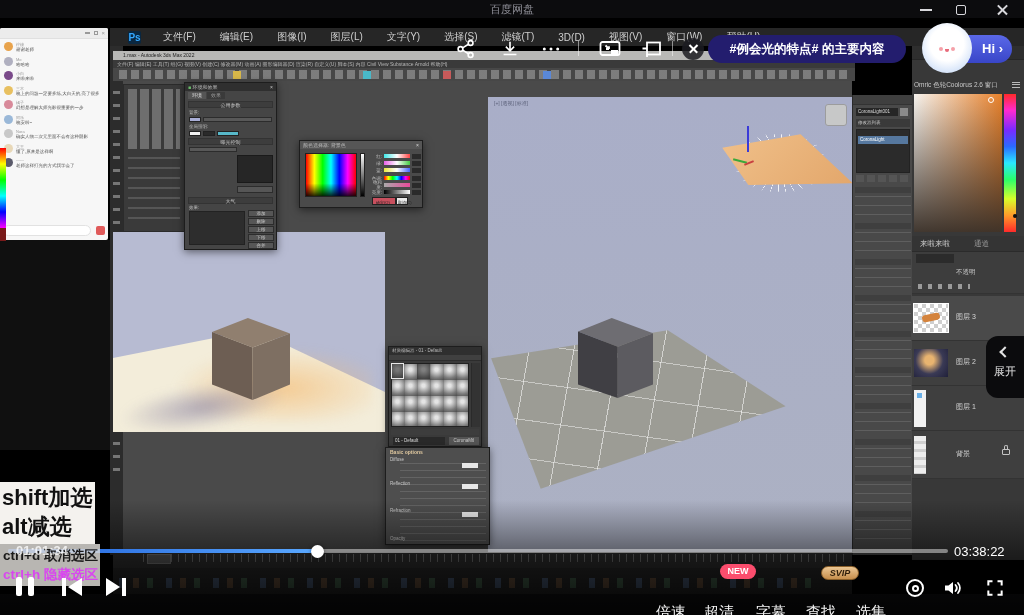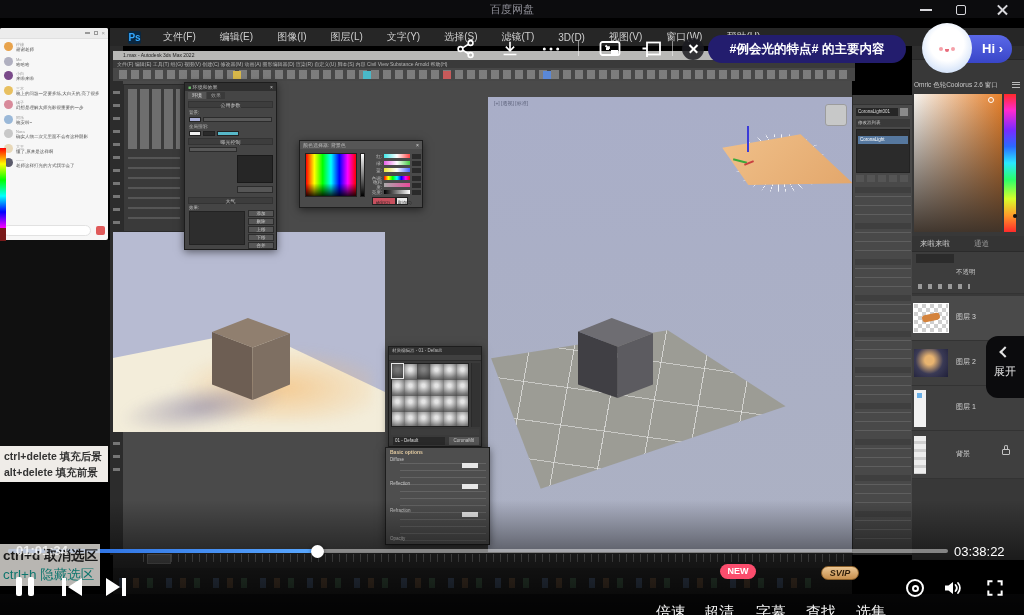--- a/index.html
+++ b/index.html
@@ -438,27 +438,27 @@
     <div class="abs" style="left:17px;top:24px;width:4px;height:4px;background:#f5a0a8;border-radius:50%"></div>
     <div class="abs" style="left:29px;top:24px;width:4px;height:4px;background:#f5a0a8;border-radius:50%"></div>
     <div class="abs" style="left:23px;top:26px;width:4px;height:2.5px;background:#e86a7a;border-radius:0 0 4px 4px"></div>
   </div>
 
   <div class="abs" style="left:986px;top:336px;width:38px;height:62px;background:#0b0b0d;border-radius:12px 0 0 12px;z-index:9">
     <div class="abs" style="left:15px;top:12px;width:8px;height:8px;border-left:2px solid #e4e4e4;border-bottom:2px solid #e4e4e4;transform:rotate(45deg)"></div>
     <div class="abs" style="left:0;right:0;top:28px;text-align:center;font-size:11px;color:#e4e4e4">展开</div>
   </div>
 
-  <div class="abs ovbox" style="left:0;top:446px;width:108px;height:36px;background:#efece8;padding:2px 0 0 4px">
-    <div style="font-size:10.5px;color:#333;font-weight:600;line-height:16px">ctrl+delete 填充后景</div>
-    <div style="font-size:10.5px;color:#333;font-weight:600;line-height:16px">alt+delete 填充前景</div>
+  <div class="abs ovbox" style="left:0;top:482px;width:95px;height:62px;background:#f4f2ee;padding:1px 0 0 2px">
+    <div style="font-size:22px;color:#111;font-weight:900;line-height:30px;white-space:nowrap">shift加选</div>
+    <div style="font-size:22px;color:#111;font-weight:900;line-height:28px;white-space:nowrap">alt减选</div>
   </div>
   <div class="abs" style="left:0;top:544px;width:100px;height:42px;background:rgba(225,222,217,.82);padding:2px 0 0 3px;z-index:7">
     <div style="font-size:13.5px;color:#1a1a1a;font-weight:900;line-height:19px;white-space:nowrap">ctrl+d 取消选区</div>
-    <div style="font-size:13.5px;color:#0f766e;font-weight:400;line-height:19px;white-space:nowrap">ctrl+h 隐藏选区</div>
+    <div style="font-size:13.5px;color:#d946ef;font-weight:700;line-height:19px;white-space:nowrap">ctrl+h 隐藏选区</div>
   </div>
   <div class="abs" style="left:16px;top:543px;font-size:13px;color:rgba(255,255,255,.75);font-weight:700;z-index:8">01:01:34</div>
 
   <div class="abs pgrad"></div>
   <div class="abs" style="left:8px;top:549px;width:940px;height:4px;background:rgba(255,255,255,.45);border-radius:2px;z-index:6;cursor:pointer"></div>
   <div class="abs" style="left:8px;top:549px;width:310px;height:4px;background:linear-gradient(90deg,#1f5fd8,#5aa8ff);border-radius:2px;z-index:6"></div>
   <div class="abs" style="left:311px;top:545px;width:13px;height:13px;background:#fff;border-radius:50%;box-shadow:0 0 4px rgba(0,0,0,.4);z-index:6;cursor:pointer"></div>
   <div class="abs" style="left:954px;top:544px;font-size:13px;color:#fff;z-index:6">03:38:22</div>
 
   <div class="abs" style="left:16px;top:577px;width:22px;height:20px;display:flex;gap:6px;z-index:8;cursor:pointer">

